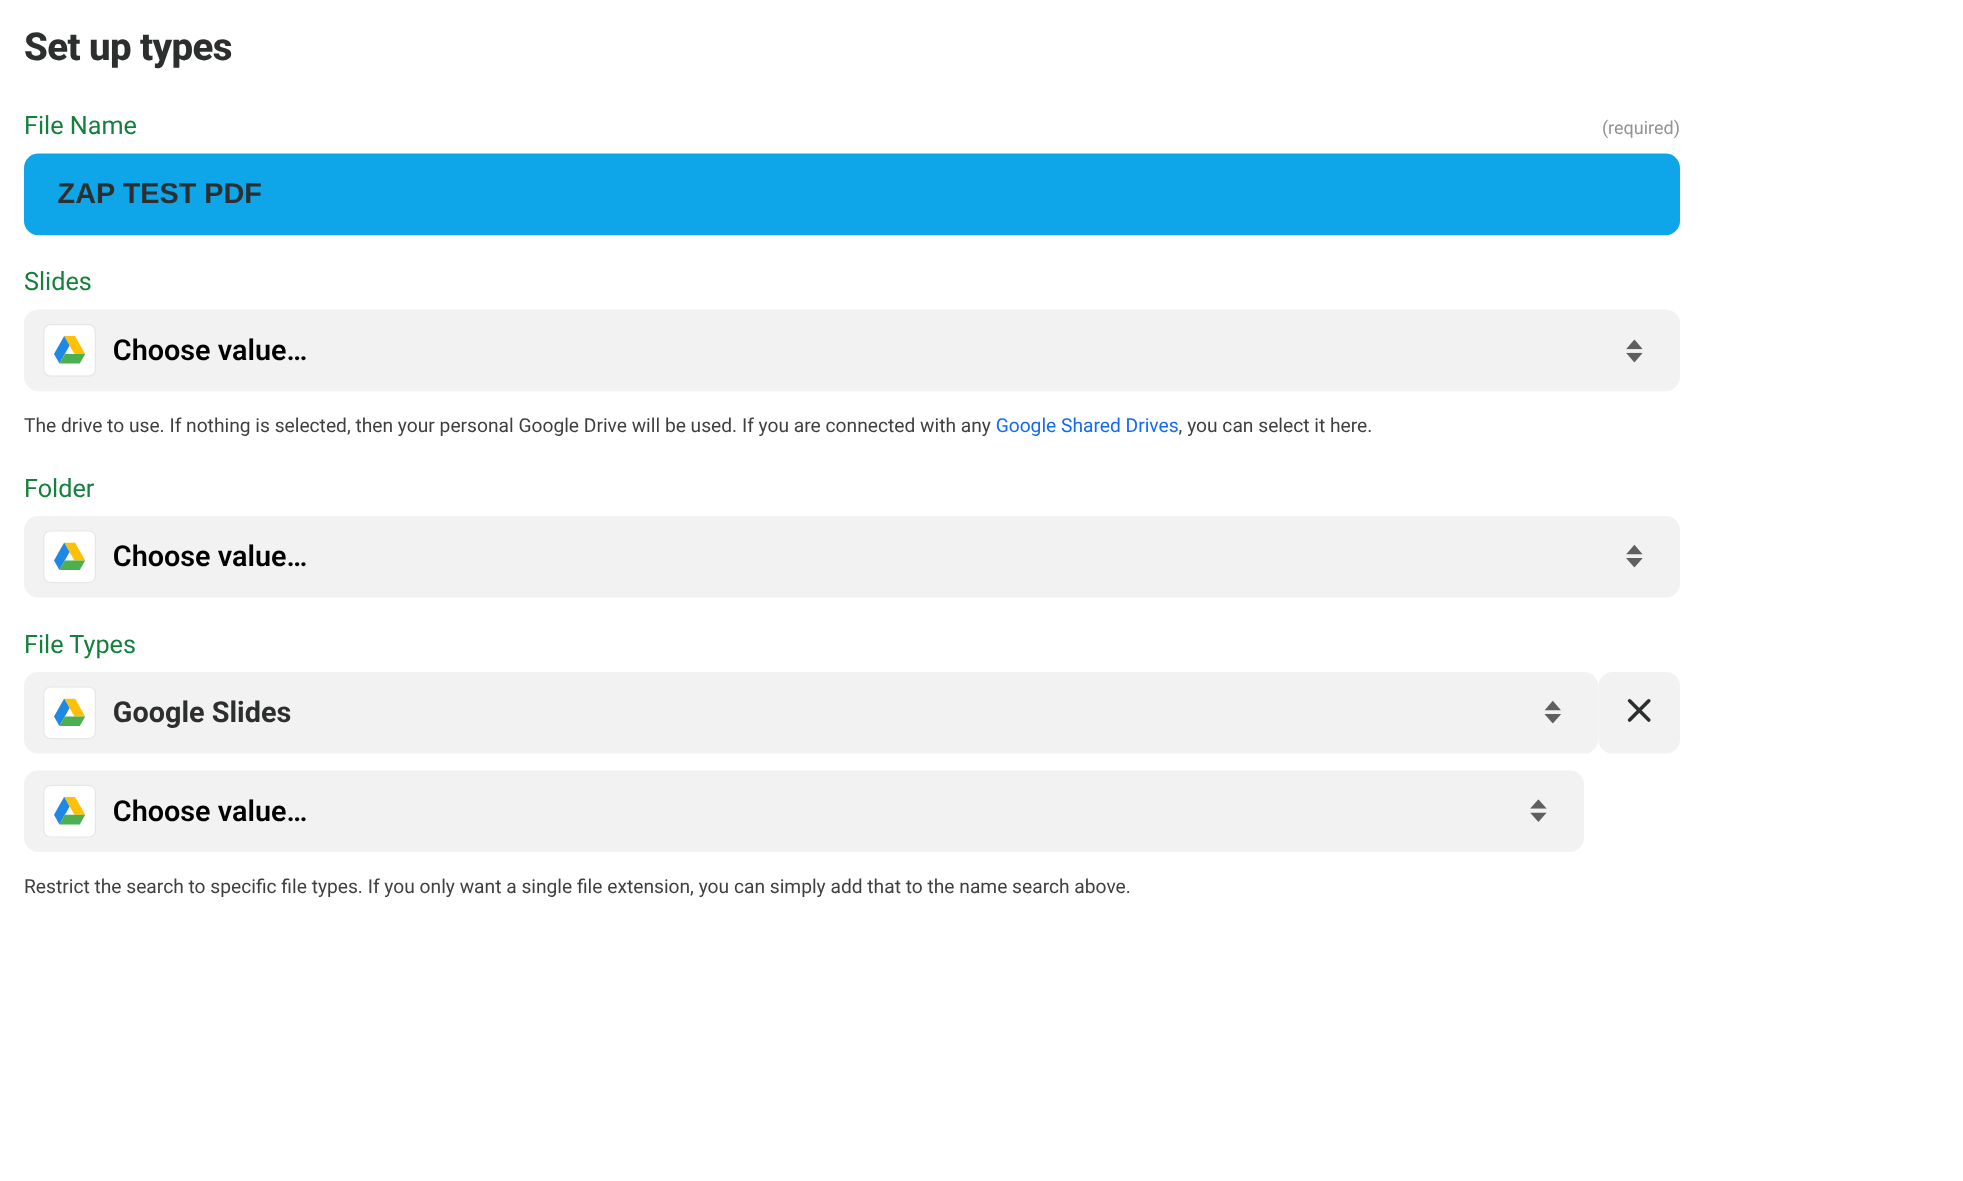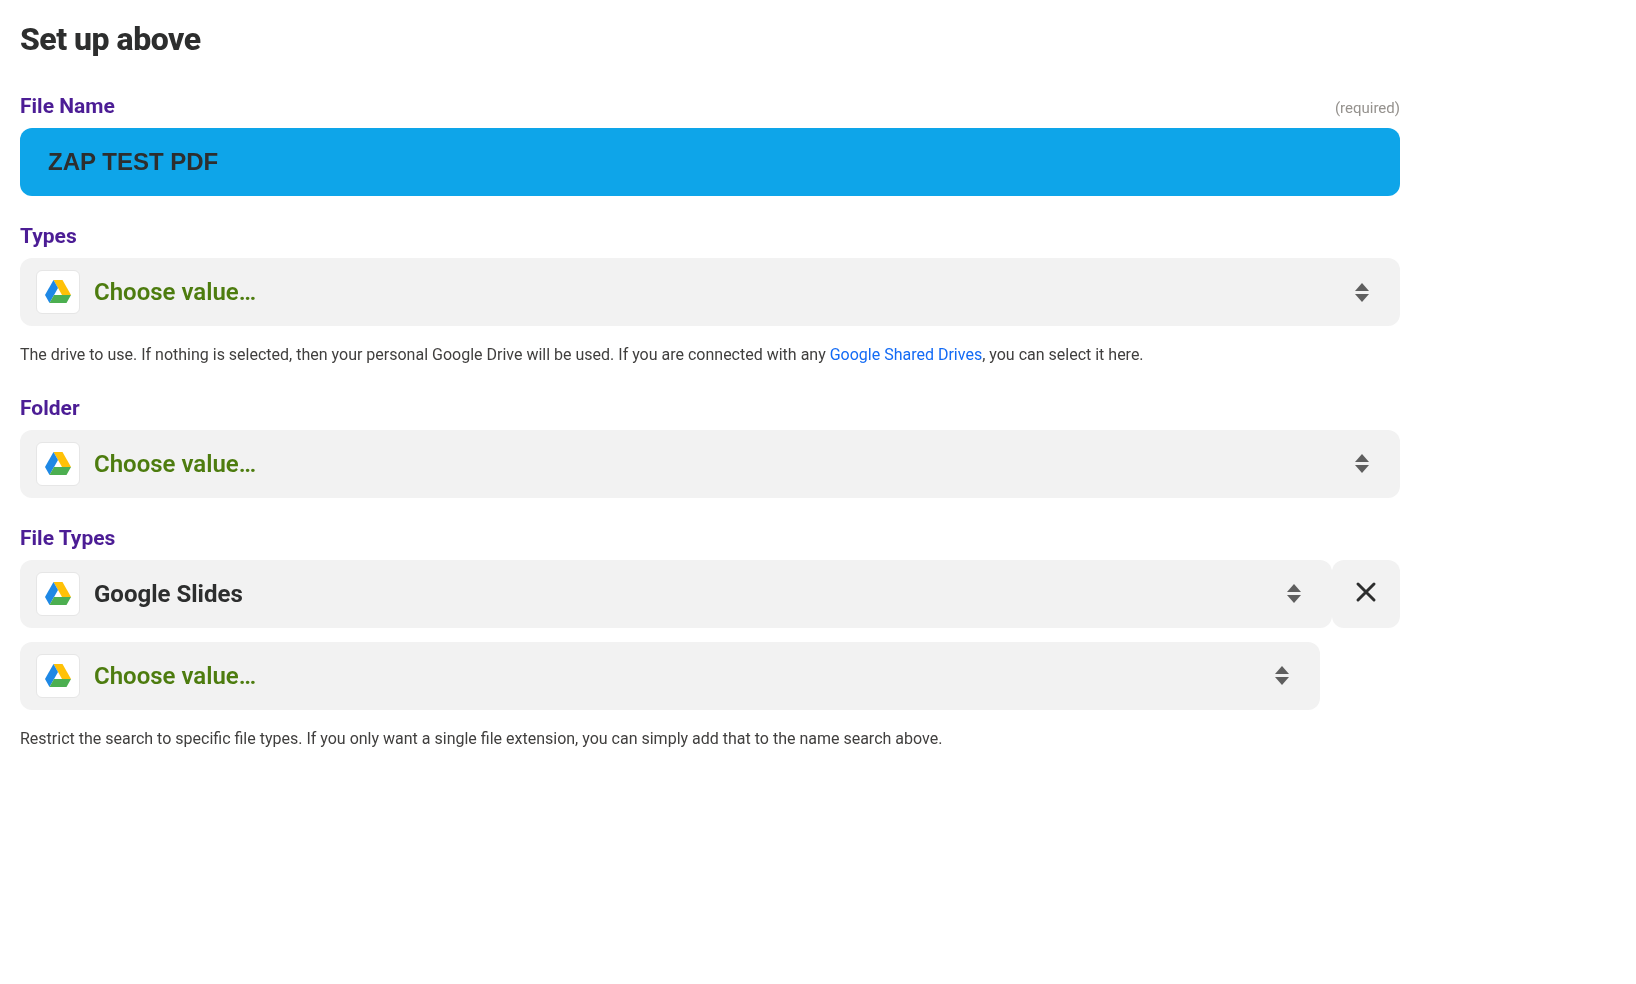--- a/index.html
+++ b/index.html
@@ -26,22 +26,22 @@
       margin-bottom: 28px;
     }
     .label-row {
       display: flex;
       justify-content: space-between;
       align-items: baseline;
       margin-bottom: 10px;
     }
     .field-label {
       font-size: 21px;
-      font-weight: 700;
-      color: #4c1d95;
+      font-weight: 400;
+      color: #15803d;
     }
     .field-hint {
       font-size: 15px;
       color: #95928e;
     }
     .text-input {
       width: 100%;
       background: #0ea5e9;
       border: none;
       border-radius: 12px;
@@ -77,21 +77,21 @@
       align-items: center;
       justify-content: center;
       flex-shrink: 0;
     }
     .select-text {
       font-size: 24px;
       font-weight: 700;
       flex: 1;
     }
     .select-text.placeholder {
-      color: #4d7c0f;
+      color: #000000;
       font-weight: 600;
     }
     .select-arrows {
       width: 24px;
       display: flex;
       flex-direction: column;
       align-items: center;
       gap: 3px;
       margin-right: 10px;
       color: #5f5f5f;
@@ -121,33 +121,33 @@
       margin-bottom: 14px;
     }
     .narrower {
       max-width: 1300px;
     }
   </style>
 </head>
 <body>
 
 <div class="container">
-  <h1 class="page-title">Set up above</h1>
+  <h1 class="page-title">Set up types</h1>
 
   <div class="field">
     <div class="label-row">
       <span class="field-label">File Name</span>
       <span class="field-hint">(required)</span>
     </div>
     <input type="text" class="text-input" value="ZAP TEST PDF" style="">
   </div>
 
   <div class="field">
     <div class="label-row">
-      <span class="field-label">Types</span>
+      <span class="field-label">Slides</span>
     </div>
     <div class="select-box">
       <span class="select-icon-wrap">
         <svg width="26" height="24" viewBox="0 0 26 24">
           <path d="M8.5 0 L17.5 0 L26 15 L17 15 Z" fill="#ffc107"></path>
           <path d="M8.5 0 L0 15 L4.5 23 L13 8 Z" fill="#1e88e5"></path>
           <path d="M4.5 23 L21.5 23 L26 15 L9 15 Z" fill="#4caf50"></path>
         </svg>
       </span>
       <span class="select-text placeholder">Choose value…</span>

